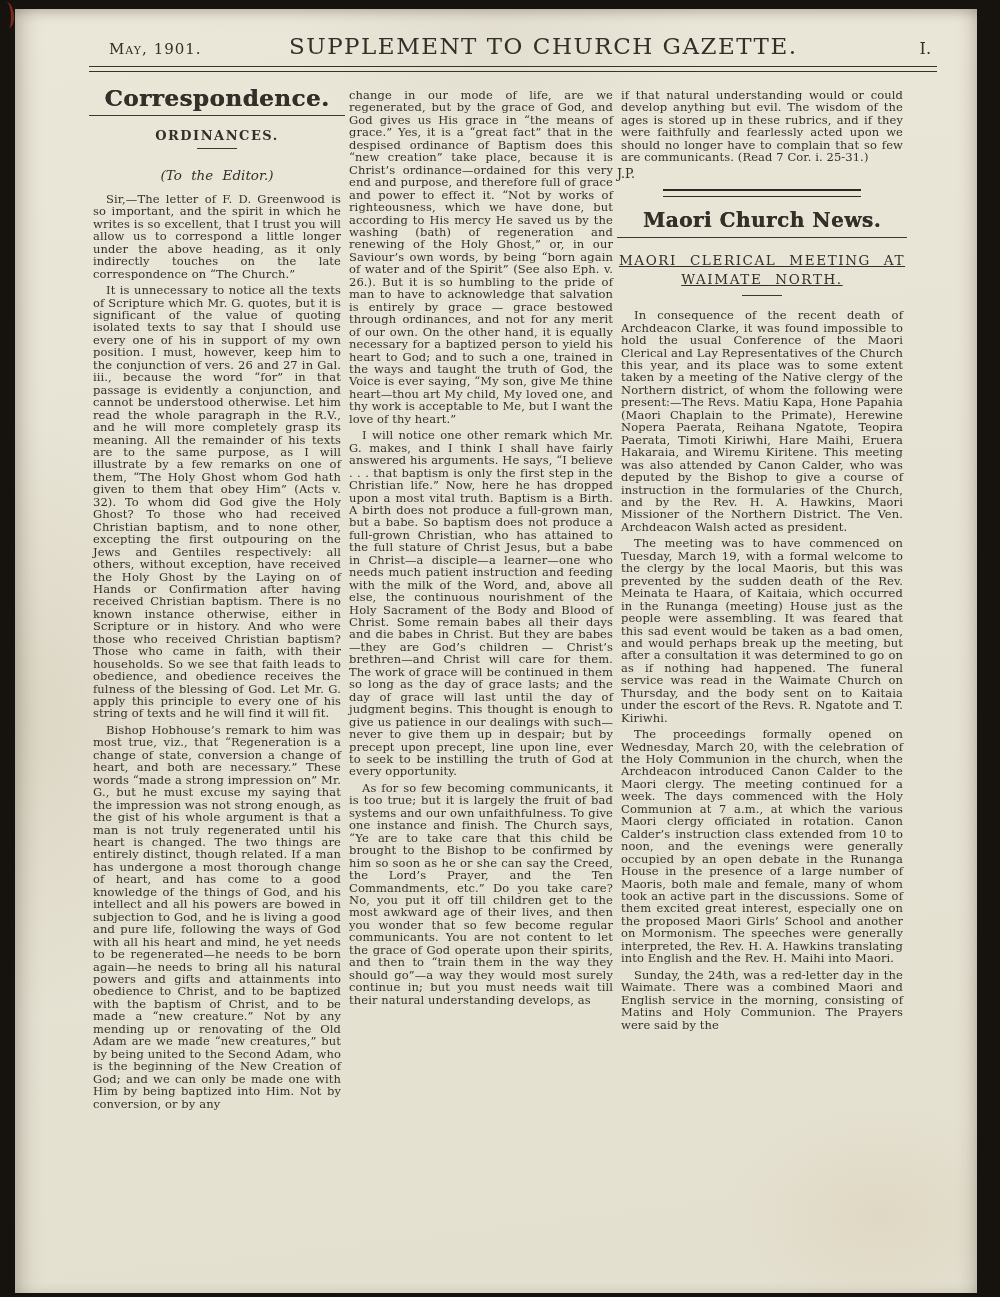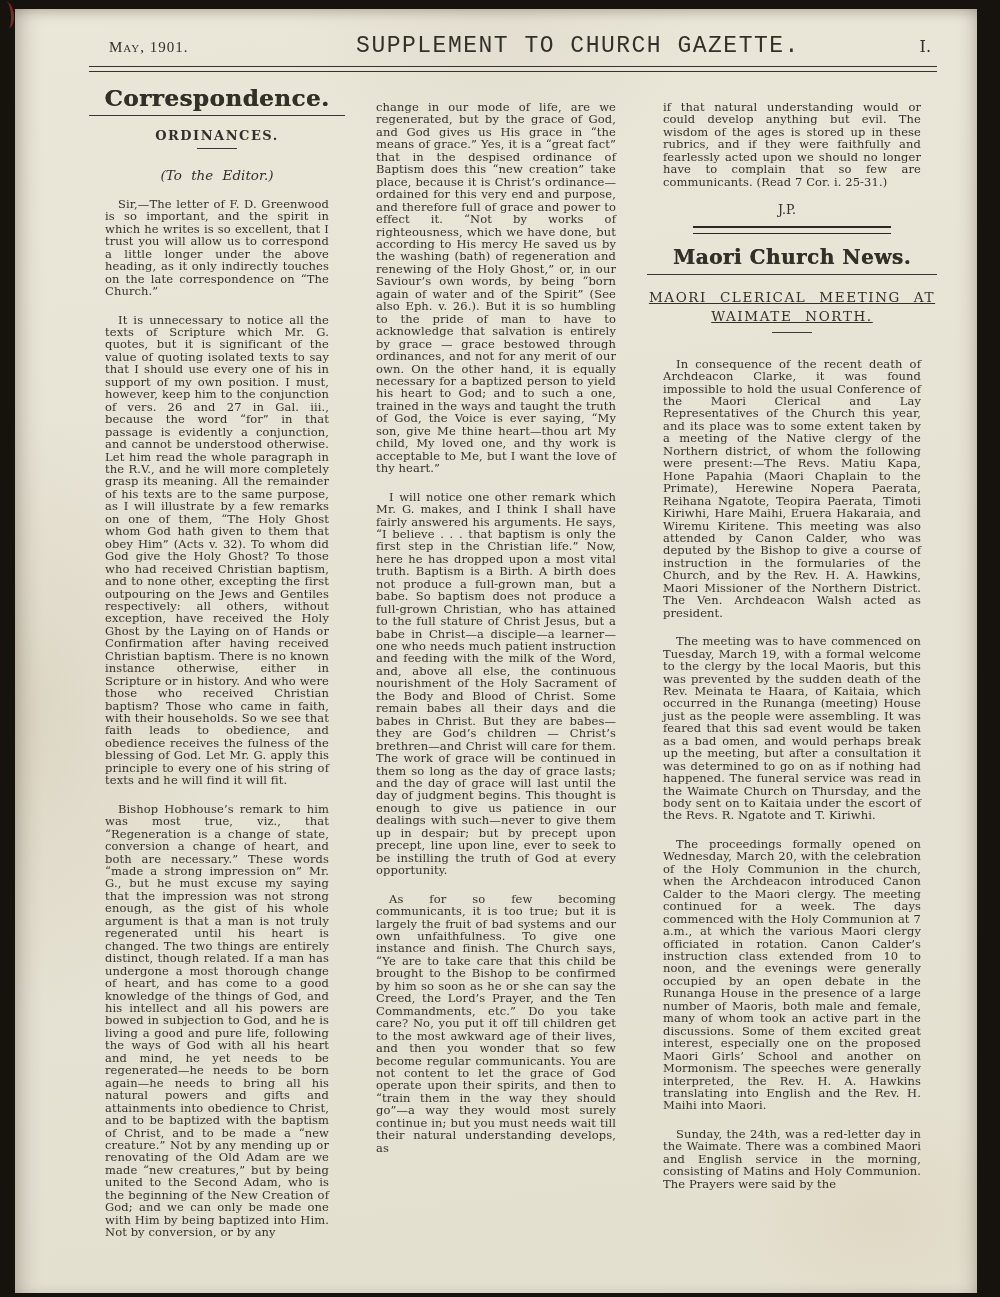--- a/index.html
+++ b/index.html
@@ -34,59 +34,58 @@
   }
   .content { padding: 24px 40px 0 74px; }
 
   
   .masthead {
     display: grid; grid-template-columns: 200px 1fr 70px;
     align-items: baseline;
   }
   .mast-date {
     font-size: 15px; letter-spacing: 1px; font-variant: small-caps;
-    padding-left: 20px; white-space: nowrap; font-family: Liberation Serif, serif;
+    padding-left: 20px; white-space: nowrap;
   }
   .mast-title {
-    text-align: center; font-size: 23px; letter-spacing: 1.5px;
+    text-align: left; font-size: 23px; letter-spacing: 1.5px;
     white-space: nowrap;
-    font-family: Liberation Mono, monospace;
   }
   .mast-page { text-align: right; font-size: 16px; padding-right: 6px; }
   .mast-rule {
     margin-top: 7px; height: 4px;
     border-top: 1.6px solid #37332b; border-bottom: 1px solid #37332b;
   }
 
   
-  .columns { display: flex; gap: 15px; margin-top: 13px; }
+  .columns { display: flex; margin-top: 13px; }
   .col { text-align: justify; font-size: 11.5px; line-height: 12.45px; }
   .col-1 { width: 256px; }
   .col-2 { width: 272px; }
   .col-3 { width: 290px; }
-  p.body-par { margin: 16px; text-indent: 13px; letter-spacing: 0.1px; }
+  p.body-par { margin: 4px; text-indent: 13px; letter-spacing: 0.1px; }
 
   
   .blackletter {
     text-align: center; font-weight: bold; font-size: 23px;
     letter-spacing: 0.5px; line-height: 26px;
     font-family: "DejaVu Serif", serif;
     text-shadow: 0.4px 0 0 #33302a;
   }
   .rule-full { border-bottom: 1.1px solid #3c382f; margin-top: 4px; }
   .article-head {
     text-align: center; font-size: 13px; font-weight: bold;
     letter-spacing: 1.5px; margin-top: 14px;
   }
   .rule-short { width: 40px; border-bottom: 1.2px solid #3c382f; margin: 6px auto 0 auto; }
   .to-editor {
     text-align: center; font-style: italic; font-size: 13.5px;
     word-spacing: 5px; margin-top: 20px; margin-bottom: 11px;
   }
-  .signature { text-align: center; font-size: 12.5px; padding-right: 10px; margin-top: 2px; }
+  .signature { text-align: left; font-size: 12.5px; padding-right: 10px; margin-top: 2px; }
   .double-rule {
     width: 68%; margin: 9px auto 10px auto; height: 5px;
     border-top: 2.6px solid #2d2922; border-bottom: 1.1px solid #2d2922;
   }
   .sub-head {
     text-align: center; font-size: 13.5px; letter-spacing: 1.6px;
     word-spacing: 7px; line-height: 19px; margin-top: 13px; text-decoration: underline;
   }
   .mcn-title { margin-top: 2px; font-size: 20px; }
   .spacer-sm { height: 9px; }

